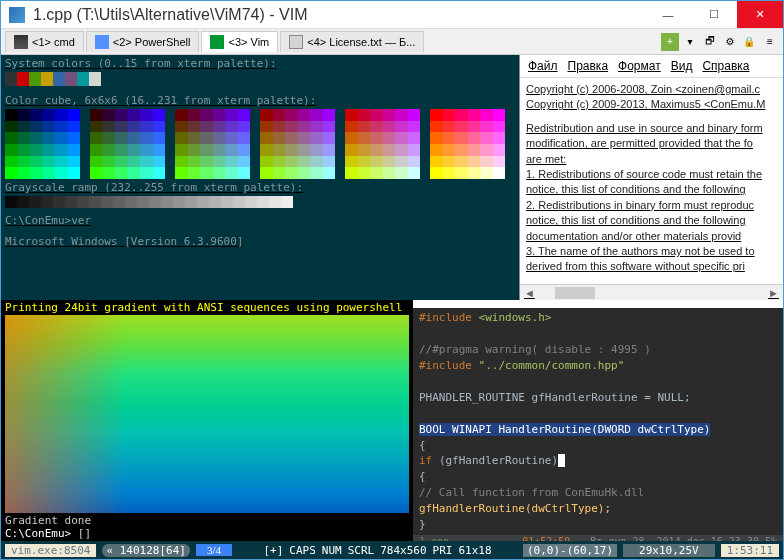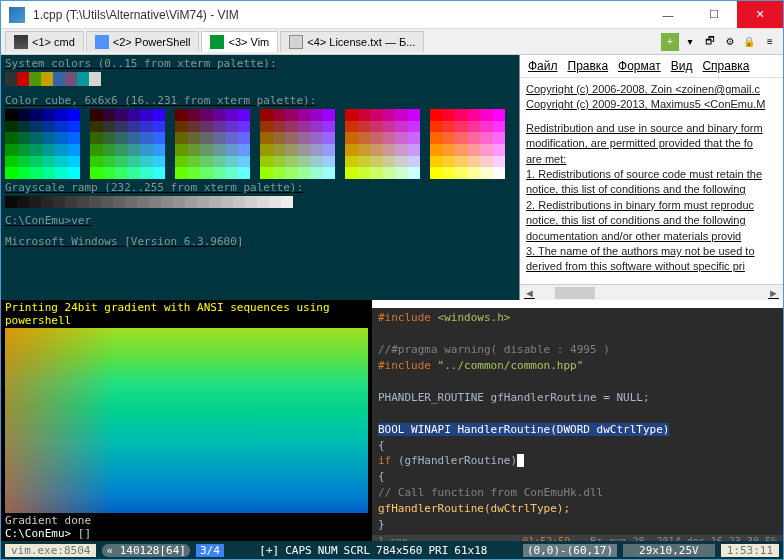--- a/index.html
+++ b/index.html
@@ -1,20 +1,20 @@
 <!DOCTYPE html>
 <html><head>
 <meta charset="utf-8">
 <style>
 * { margin: 0; padding: 0; box-sizing: border-box; }
 body { font-family: 'Segoe UI', Tahoma, sans-serif; font-size: 11px; background: #f0f0f0; overflow: hidden; width: 784px; height: 560px; }
 .window { width: 784px; height: 560px; border: 1px solid #4a9bd4; display: flex; flex-direction: column; background: #fff; }
 .titlebar { height: 28px; background: #fff; display: flex; align-items: center; padding-left: 8px; border-bottom: 1px solid #ddd; }
 .titlebar-icon { width: 16px; height: 16px; background: linear-gradient(135deg,#2a6fb5,#4a9bd4); margin-right: 8px; }
-.titlebar-text { flex: 1; font-size: 12px; color: #333; }
+.titlebar-text { flex: 1; font-size: 16px; color: #333; }
 .win-controls { display: flex; }
 .win-btn { width: 46px; height: 27px; display: flex; align-items: center; justify-content: center; color: #333; font-family: Arial; }
 .win-btn.close { background: #e81123; color: #fff; }
 .tabbar { height: 26px; background: #f0f0f0; display: flex; align-items: center; border-bottom: 1px solid #ccc; padding: 0 4px; }
 .tab { display: flex; align-items: center; padding: 3px 8px; margin-right: 2px; background: #e8e8e8; border: 1px solid #ccc; border-bottom: none; font-size: 11px; cursor: pointer; gap: 4px; }
 .tab.active { background: #fff; }
 .tab-icon { width: 14px; height: 14px; }
 .tab-icon.cmd { background: linear-gradient(#333,#555); }
 .tab-icon.ps { background: #5391fe; }
 .tab-icon.vim { background: #019833; }
@@ -25,21 +25,21 @@
 .content { flex: 1; display: flex; flex-direction: column; min-height: 0; }
 .top-row { display: flex; height: 245px; text-decoration: underline; }
 .term1 { width: 518px; background: #003540; color: #839496; font-family: Consolas, monospace; font-size: 11px; padding: 2px 4px; overflow: hidden; }
 .doc-pane { flex: 1; background: #fff; display: flex; flex-direction: column; border-left: 1px solid #888; }
 .doc-menu { display: flex; gap: 10px; padding: 4px 8px; border-bottom: 1px solid #ddd; font-size: 12px; }
 .doc-menu span { cursor: pointer; }
 .doc-body { flex: 1; padding: 4px 6px; font-size: 11px; line-height: 1.4; overflow: hidden; color: #222; }
 .doc-scroll { height: 16px; background: #f0f0f0; border-top: 1px solid #ccc; display: flex; align-items: center; }
 .doc-scroll-thumb { width: 40px; height: 12px; background: #cdcdcd; margin-left: 16px; }
 .bot-row { display: flex; flex: 1; min-height: 0; }
-.term2 { width: 371px; background: #000; font-family: Consolas, monospace; font-size: 11px; display: flex; flex-direction: column; }
+.term2 { width: 412px; background: #000; font-family: Consolas, monospace; font-size: 11px; display: flex; flex-direction: column; }
 .term2-head { background: #000; color: #ffff00; padding: 1px 4px; }
 .gradient-area { flex: 1; background: linear-gradient(to bottom, 
   #8f0 0%, #7f0 10%, #5f5 20%, #0f8 35%, #0e9 50%, #0cb 65%, #0ad 80%, #08c 90%, #06b 100%); 
   background: linear-gradient(135deg, #f80 0%, #ff0 8%, #8f0 20%, #0f8 40%, #0dd 60%, #0ad 80%, #06c 100%);
   margin: 0 4px 0 4px; }
 .grad-actual { height: 100%; background: 
   linear-gradient(to right, rgba(255,100,0,0.6) 0%, rgba(0,0,0,0) 30%),
   linear-gradient(to bottom, #a0e020 0%, #60e040 15%, #20e080 30%, #00d090 45%, #00c0b0 60%, #00a0c0 75%, #0080d0 90%, #0060c0 100%); }
 .term2-foot { color: #ccc; padding: 1px 4px; }
 .term2-foot .prompt { color: #fff; }
@@ -49,21 +49,21 @@
 .vim-code .str { color: #a5c261; }
 .vim-code .cmt { color: #808080; }
 .vim-code .kw { color: #cc7832; }
 .vim-code .hl { background: #214283; color: #fff; }
 .vim-status { background: #3c3f41; color: #888; display: flex; padding: 1px 6px; font-size: 10px; gap: 8px; }
 .vim-status .fname { color: #6a8759; }
 .vim-status .time { color: #cc7832; }
 .statusbar { height: 18px; background: #073642; color: #fff; font-family: Consolas, monospace; font-size: 11px; display: flex; align-items: center; padding: 0 4px; gap: 6px; }
 .sb-l { background: #eee8d5; color: #657b83; padding: 0 6px; }
 .sb-box { background: #586e75; padding: 0 4px; border-radius: 6px; }
-.sb-box2 { background: #3b82f6; padding: 0 4px; }
+.sb-box2 { background: #3b82f6; padding: 0 11px; font-family: Liberation Serif, serif; }
 .sb-spacer { flex: 1; display: flex; gap: 6px; justify-content: center; }
 .sb-r1 { background: #657b83; padding: 0 4px; }
 .sb-r2 { background: #586e75; padding: 0 16px; }
 .sb-r3 { background: #eee8d5; color: #657b83; padding: 0 6px; }
 .sys-colors { display: flex; margin: 2px 0 8px 0; }
 .sys-colors div { width: 12px; height: 14px; }
 .cube-row { display: flex; gap: 10px; margin: 2px 0; }
 .cube-grid { display: grid; grid-template-columns: repeat(6,1fr); grid-template-rows: repeat(6,1fr); width:75px; height:70px; }
 .gray-ramp { display: flex; margin: 2px 0 6px 0; }
 .gray-ramp div { width: 12px; height: 12px; }

